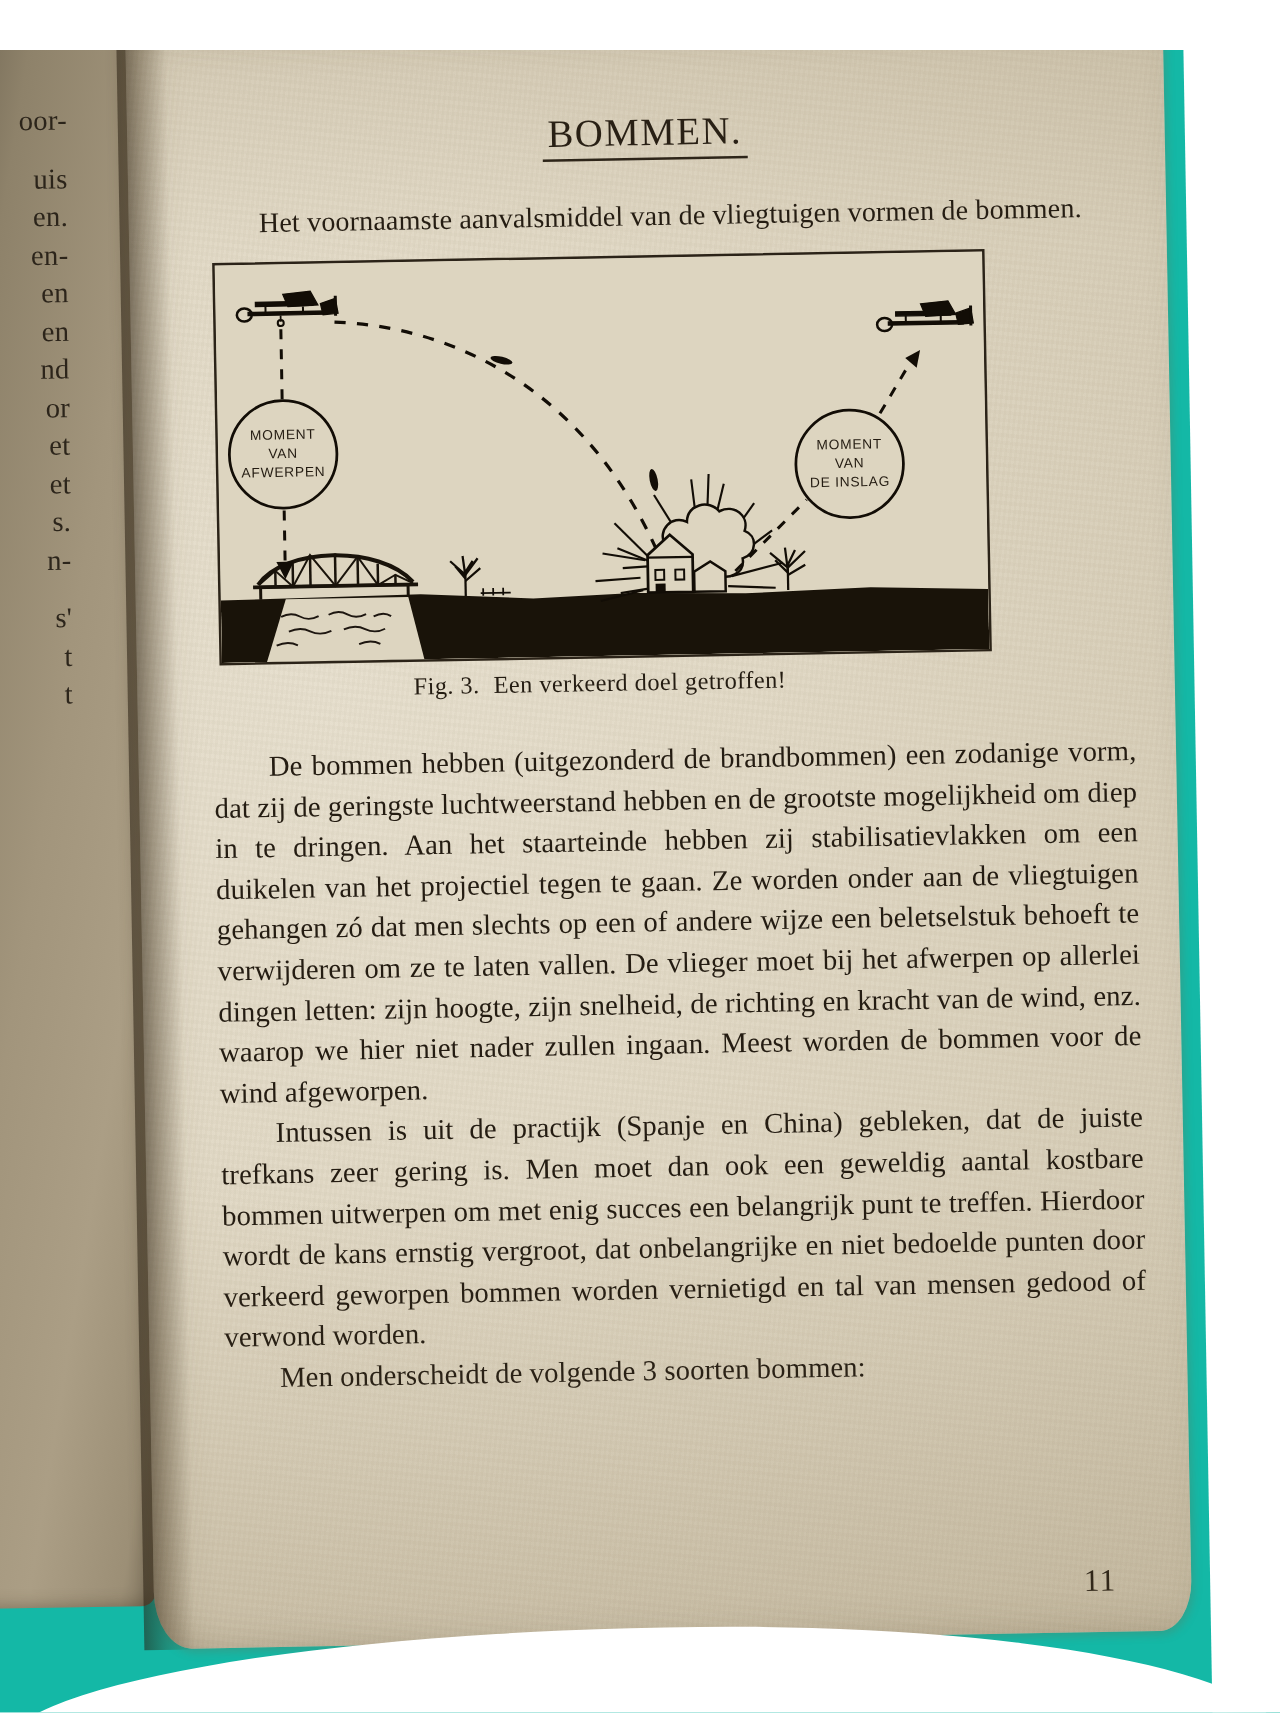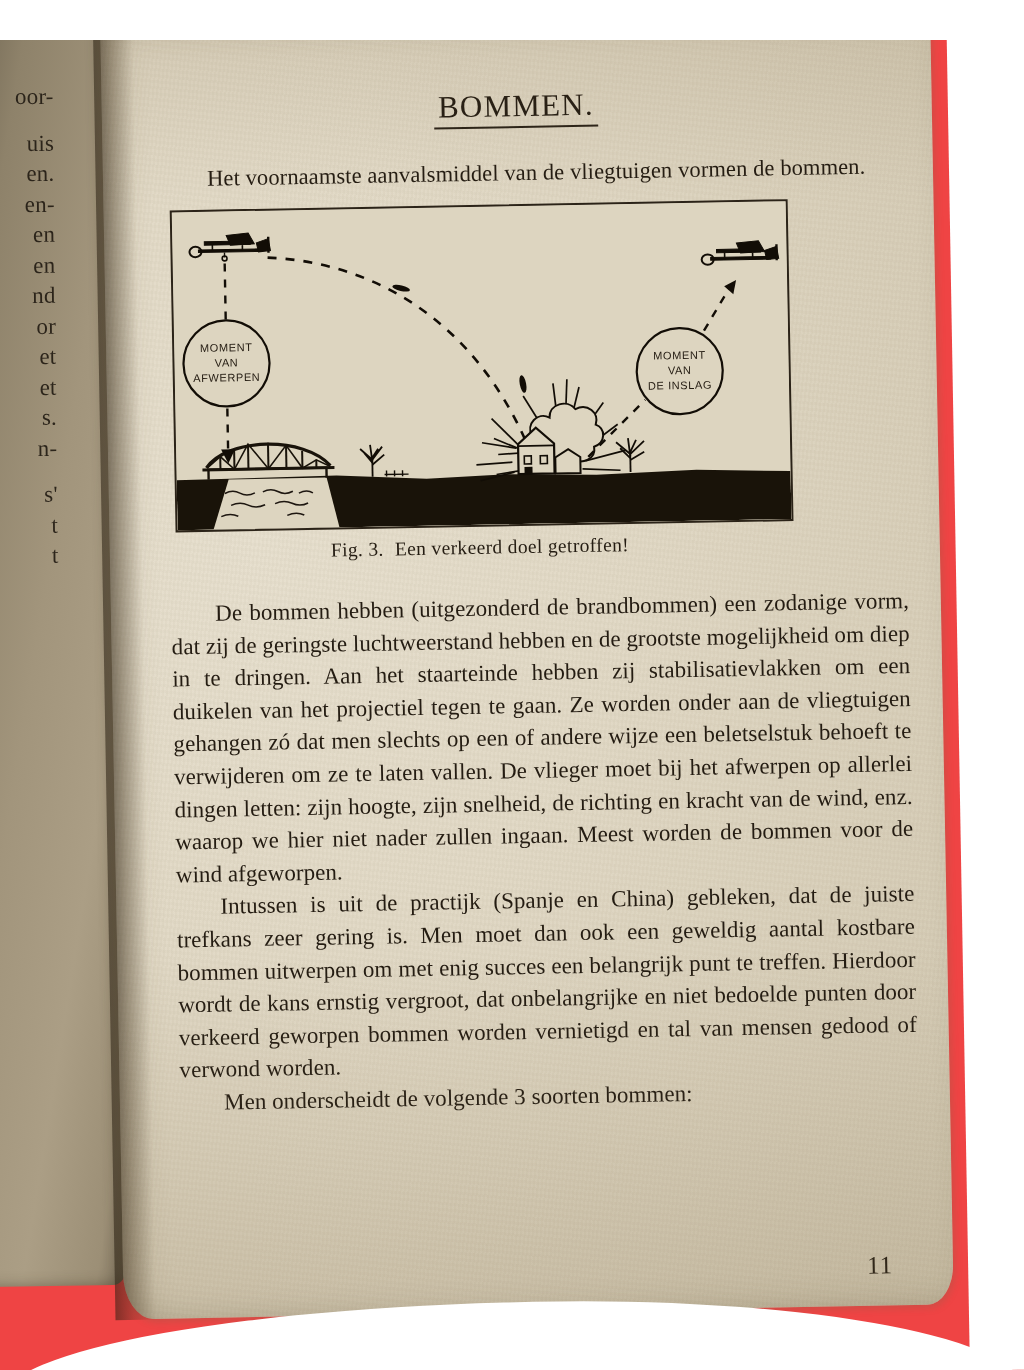--- a/index.html
+++ b/index.html
@@ -5,21 +5,21 @@
 <style>
   html,body{margin:0;padding:0;background:#ffffff;}
   body{
     width:1024px;height:1370px;overflow:hidden;position:relative;
     font-family:"Liberation Serif", serif;
   }
 
   
   #photo{
     position:absolute;inset:0;
-    background:#ef4444;
+    background:#14b8a6;
     overflow:hidden;
   }
 
   
   #left-page{
     position:absolute;
     left:-30px; top:18px;
     width:145px; height:1268px;
     background:
       linear-gradient(100deg,#6d6350 0%,#8e826a 18%,#a2957c 48%,#ab9e85 72%,#9c8f76 92%,#7e735e 100%);

